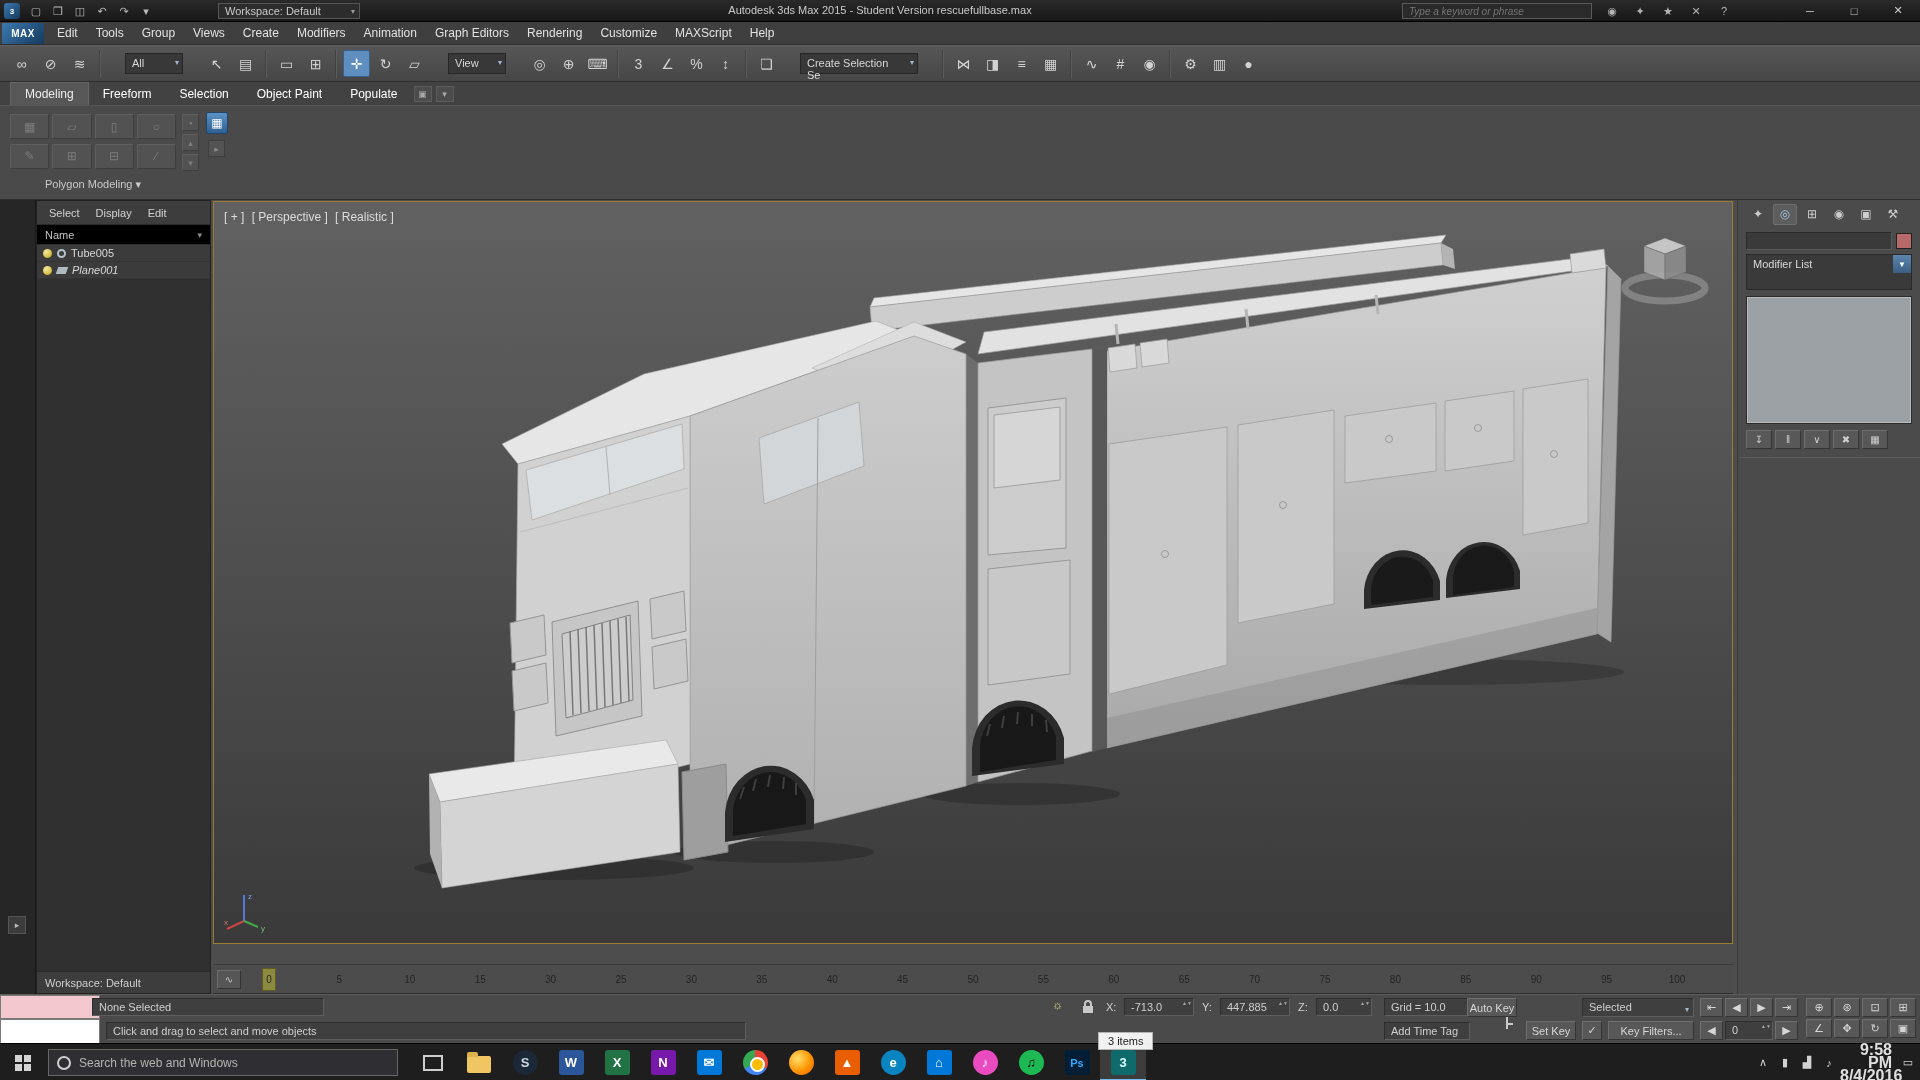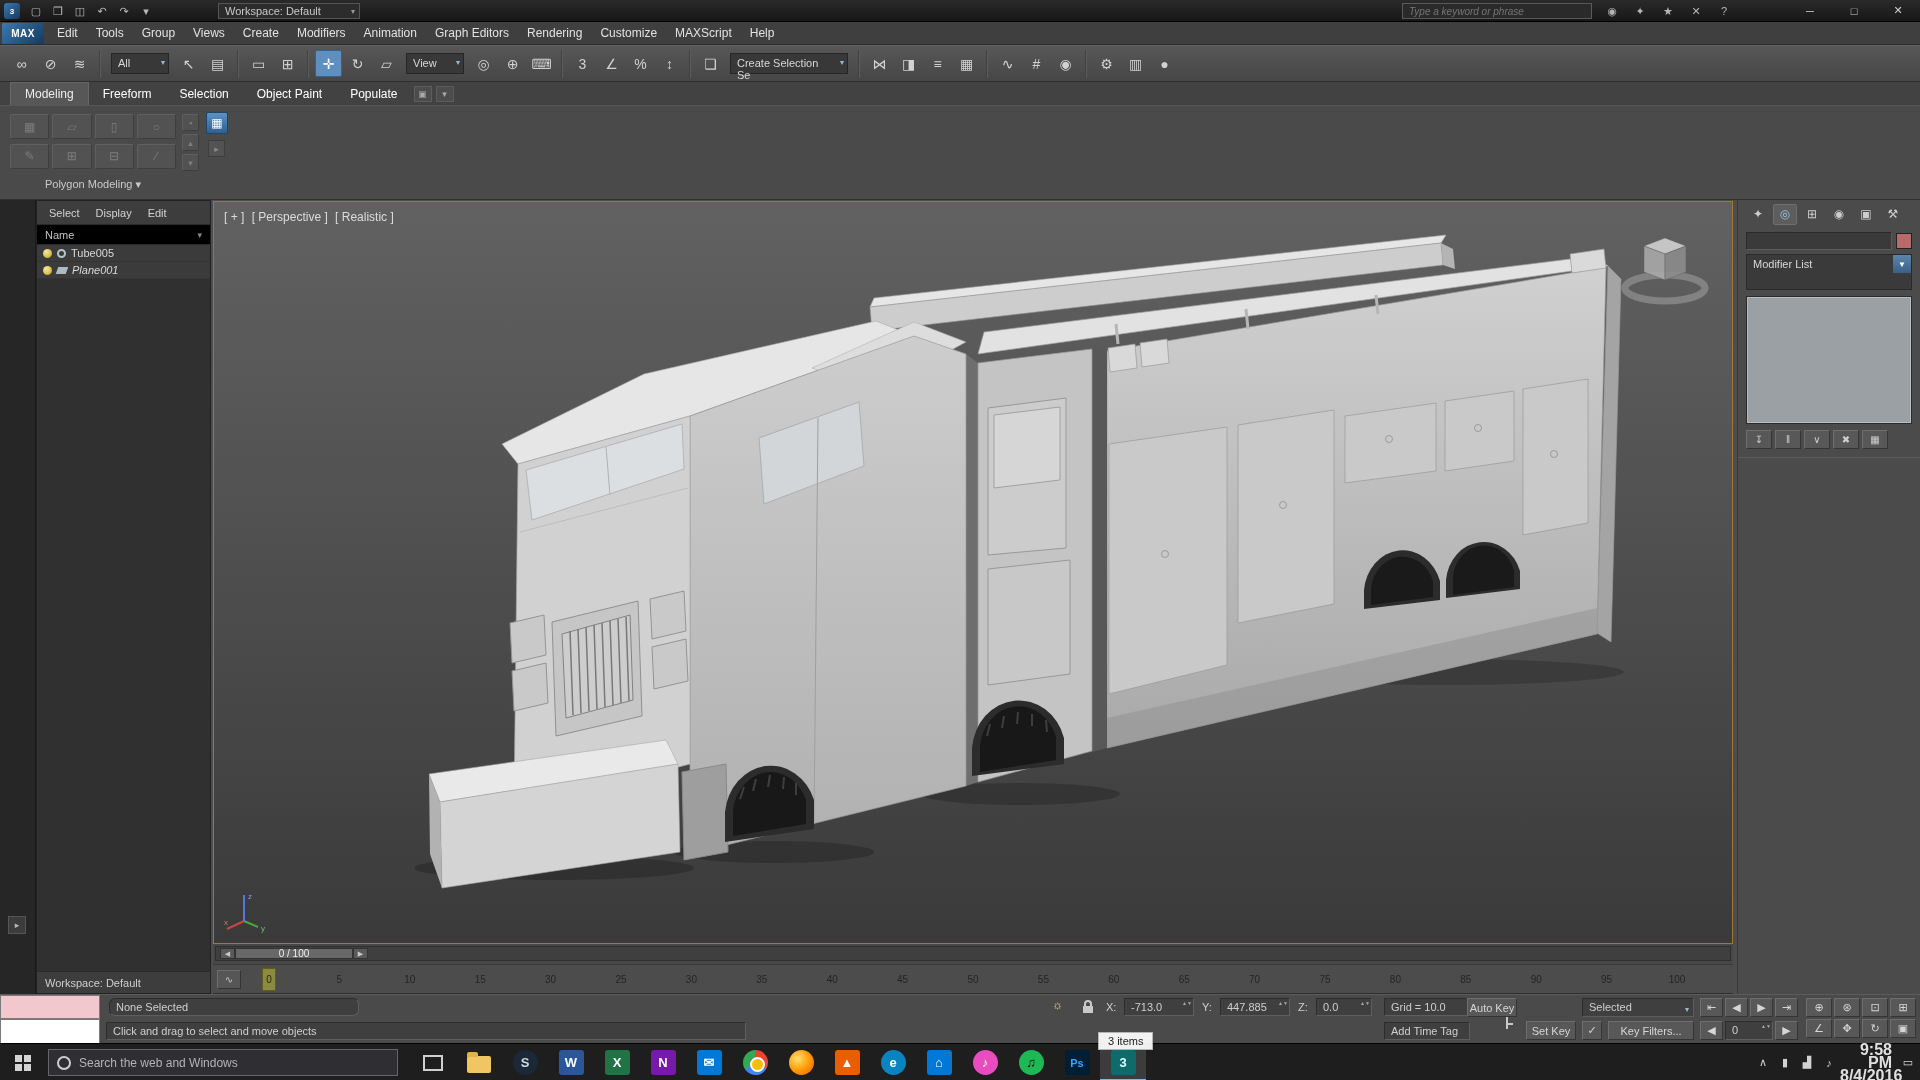--- a/index.html
+++ b/index.html
@@ -41,21 +41,21 @@
   .menu-item { padding:3px 9px; color:#e2e2e2; font-size:12px; }
   
   .toolbar { position:absolute; left:0; top:45px; width:1920px; height:37px;
     background:linear-gradient(#575757,#464646); border-top:1px solid #636363;
     border-bottom:1px solid #2f2f2f; display:flex; align-items:center; padding-left:8px; gap:2px;}
   .tbtn { width:27px; height:27px; display:flex; align-items:center; justify-content:center;
     color:#d2d2d2; font-size:14px; border:1px solid transparent; border-radius:2px;}
   .tbtn.active { background:#5f8fc0; border:1px solid #37618f; color:#fff;}
   .tsep { width:2px; height:28px; margin:0 4px; background:linear-gradient(90deg,#333,#6a6a6a);}
   .tdd { position:relative; height:21px; background:#383838; border:1px solid #262626;
-    color:#d8d8d8; font-size:11px; padding:3px 16px 0 6px; margin:0 4px;}
+    color:#d8d8d8; font-size:11px; padding:3px 16px 0 6px; margin:0 18px;}
   .tdd .caret { position:absolute; right:3px; top:4px; font-size:8px; color:#9fb9d4;}
   
   .ribbontabs { position:absolute; left:0; top:82px; width:1920px; height:24px;
     background:#424242; border-bottom:1px solid #565656; display:flex; align-items:flex-end; padding-left:10px;}
   .rtab { padding:4px 14px; font-size:12px; color:#ffffff; }
   .rtab.active { background:#575757; color:#eee; border:1px solid #666; border-bottom:none;}
   .rtab-ctl { width:18px; height:16px; margin:0 2px 3px 2px; display:flex; align-items:center;
     justify-content:center; color:#a9a9a9; font-size:9px; background:#4c4c4c; border:1px solid #5c5c5c;}
   .ribbonbody { position:absolute; left:0; top:106px; width:1920px; height:94px;
     background:#4a4a4a; border-bottom:1px solid #303030;}
@@ -145,21 +145,21 @@
   .statusbar { position:absolute; left:0; top:994px; width:1920px; height:49px;
     background:#4a4a4a; border-top:1px solid #5c5c5c;}
   .listener-pink { position:absolute; left:0; top:0; width:100px; height:24px;
     background:#f2c7ce; border:1px solid #7a7a7a;}
   .listener-white { position:absolute; left:0; top:24px; width:100px; height:25px;
     background:#fff; border:1px solid #7a7a7a;}
   .sunken { background:#3f3f3f; border:1px solid; border-color:#2d2d2d #5e5e5e #5e5e5e #2d2d2d;
     color:#cfcfcf; font-size:11px; padding:2px 6px; white-space:nowrap; overflow:hidden;}
   .raised { background:#585858; border:1px solid; border-color:#6e6e6e #353535 #353535 #6e6e6e;
     color:#d6d6d6; font-size:11px; display:flex; align-items:center; justify-content:center;}
-  .sb-sel { position:absolute; left:109px; top:3px; width:250px; height:18px;border-radius:6px;}
+  .sb-sel { position:absolute; left:92px; top:3px; width:232px; height:18px;}
   .sb-prompt { position:absolute; left:106px; top:27px; width:640px; height:18px;}
   .sb-iso { position:absolute; left:1052px; top:3px; width:20px; height:18px; color:#ded37a; font-size:12px;}
   .sb-lock { position:absolute; left:1078px; top:3px; width:20px; height:18px;}
   .lockbody { position:absolute; left:5px; top:8px; width:10px; height:7px; background:#c9c9c9;}
   .lockarc { position:absolute; left:6px; top:2px; width:8px; height:6px; border:2px solid #c9c9c9;
     border-bottom:none; border-radius:4px 4px 0 0;}
   .coordlbl { position:absolute; top:6px; color:#d0d0d0; font-size:11px;}
   .coordfld { position:absolute; top:3px; height:18px;}
   .spin { position:absolute; right:1px; top:1px; display:flex; flex-direction:column;
     font-size:5px; color:#a9a9a9; line-height:7px;}
@@ -228,20 +228,21 @@
         <div class="qa-btn">❒</div>
         <div class="qa-btn">◫</div>
         <div class="qa-btn">↶</div>
         <div class="qa-btn">↷</div>
         <div class="qa-btn">▾</div>
       </div>
     <div class="ws-dd">
       <span>Workspace: Default</span>
       <span class="caret">▾</span>
     </div>
+    <div class="tb-title">Autodesk 3ds Max 2015  - Student Version    rescuefullbase.max</div>
     <input class="tb-search" placeholder="Type a keyword or phrase" style="">
     <div class="ic-row">
         <div class="ic-btn">◉</div>
         <div class="ic-btn">✦</div>
         <div class="ic-btn">★</div>
         <div class="ic-btn">✕</div>
         <div class="ic-btn">?</div>
       </div>
     <div class="win-row">
         <div class="win-btn">─</div>
@@ -508,29 +509,20 @@
     <svg class="axis" width="50" height="54" viewBox="0 0 50 54">
       <line x1="22" y1="40" x2="5" y2="48" stroke="#cc4444" stroke-width="2"></line>
       <line x1="22" y1="40" x2="36" y2="46" stroke="#44aa44" stroke-width="2"></line>
       <line x1="22" y1="40" x2="22" y2="14" stroke="#5577dd" stroke-width="2"></line>
       <text x="2" y="44" fill="#cc7777" font-size="8">x</text>
       <text x="39" y="50" fill="#77bb77" font-size="8">y</text>
       <text x="26" y="18" fill="#8899ee" font-size="8">z</text>
     </svg>
   </div>
 
-  <div class="sliderrow">
-    <div class="slidertrack">
-      <div class="sliderhandle">
-        <div class="sh-btn">◀</div>
-        <div class="sh-label">0 / 100</div>
-        <div class="sh-btn">▶</div>
-      </div>
-    </div>
-  </div>
 
   <div class="rulerrow">
     <div class="mce-btn">∿</div>
     <div class="frame-marker"></div>
     <div style="position:absolute;left:0;top:0;right:0;bottom:0;">
         <span class="tick" style="left: 56px;">0</span>
         <span class="tick" style="left: 126.4px;">5</span>
         <span class="tick" style="left: 196.8px;">10</span>
         <span class="tick" style="left: 267.2px;">15</span>
         <span class="tick" style="left: 337.6px;">30</span>

